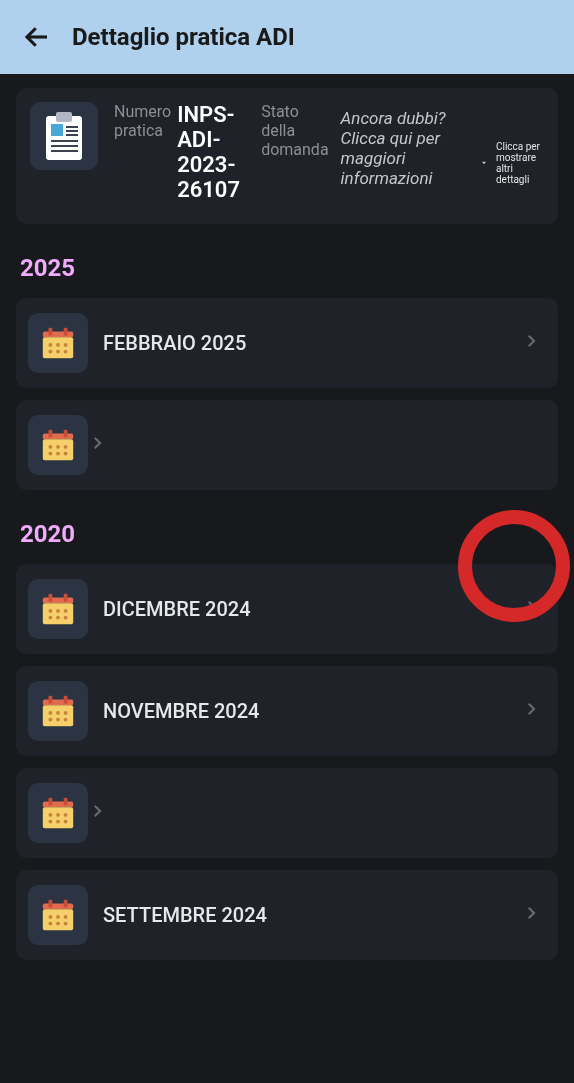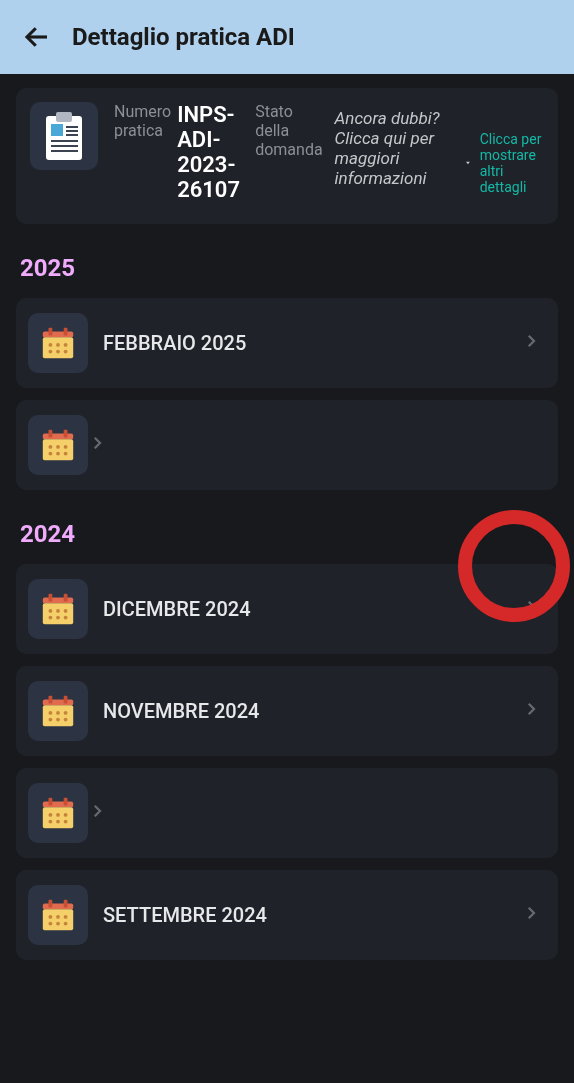--- a/index.html
+++ b/index.html
@@ -93,22 +93,22 @@
       margin-top: 6px;
     }
     .expand-row {
       display: flex;
       align-items: center;
       gap: 10px;
       margin-top: 14px;
       padding-left: 4px;
     }
     .expand-row span {
-      color: #14b8a6;
-      font-size: 14px;
+      color: #e5e5e5;
+      font-size: 10px;
     }
     .year-heading {
       color: #f0abfc;
       font-size: 24px;
       font-weight: 700;
       margin: 30px 0 16px 4px;
     }
     .month-item {
       background: #1f2229;
       border-radius: 10px;
@@ -242,21 +242,21 @@
           <circle cx="28" cy="29" r="2" fill="#c5843a"></circle>
       </svg>
     </div>
     <div class="chevron">
       <svg viewBox="0 0 24 24" fill="none" stroke="currentColor" stroke-width="3">
           <polyline points="9 5 16 12 9 19"></polyline>
         </svg>
     </div>
   </div>
 
-  <div class="year-heading">2024</div>
+  <div class="year-heading">2020</div>
 
   <div class="month-item">
     <div class="month-icon">
       <svg class="cal-svg" viewBox="0 0 40 40">
         <rect x="4" y="8" width="32" height="6" rx="2" fill="#e06b4f"></rect>
         <rect x="4" y="14" width="32" height="22" rx="2" fill="#f4cf6a"></rect>
         <rect x="10" y="4" width="4" height="8" rx="1" fill="#c94f34"></rect>
         <rect x="26" y="4" width="4" height="8" rx="1" fill="#c94f34"></rect>
         <circle cx="12" cy="22" r="2" fill="#c5843a"></circle>
           <circle cx="20" cy="22" r="2" fill="#c5843a"></circle>

